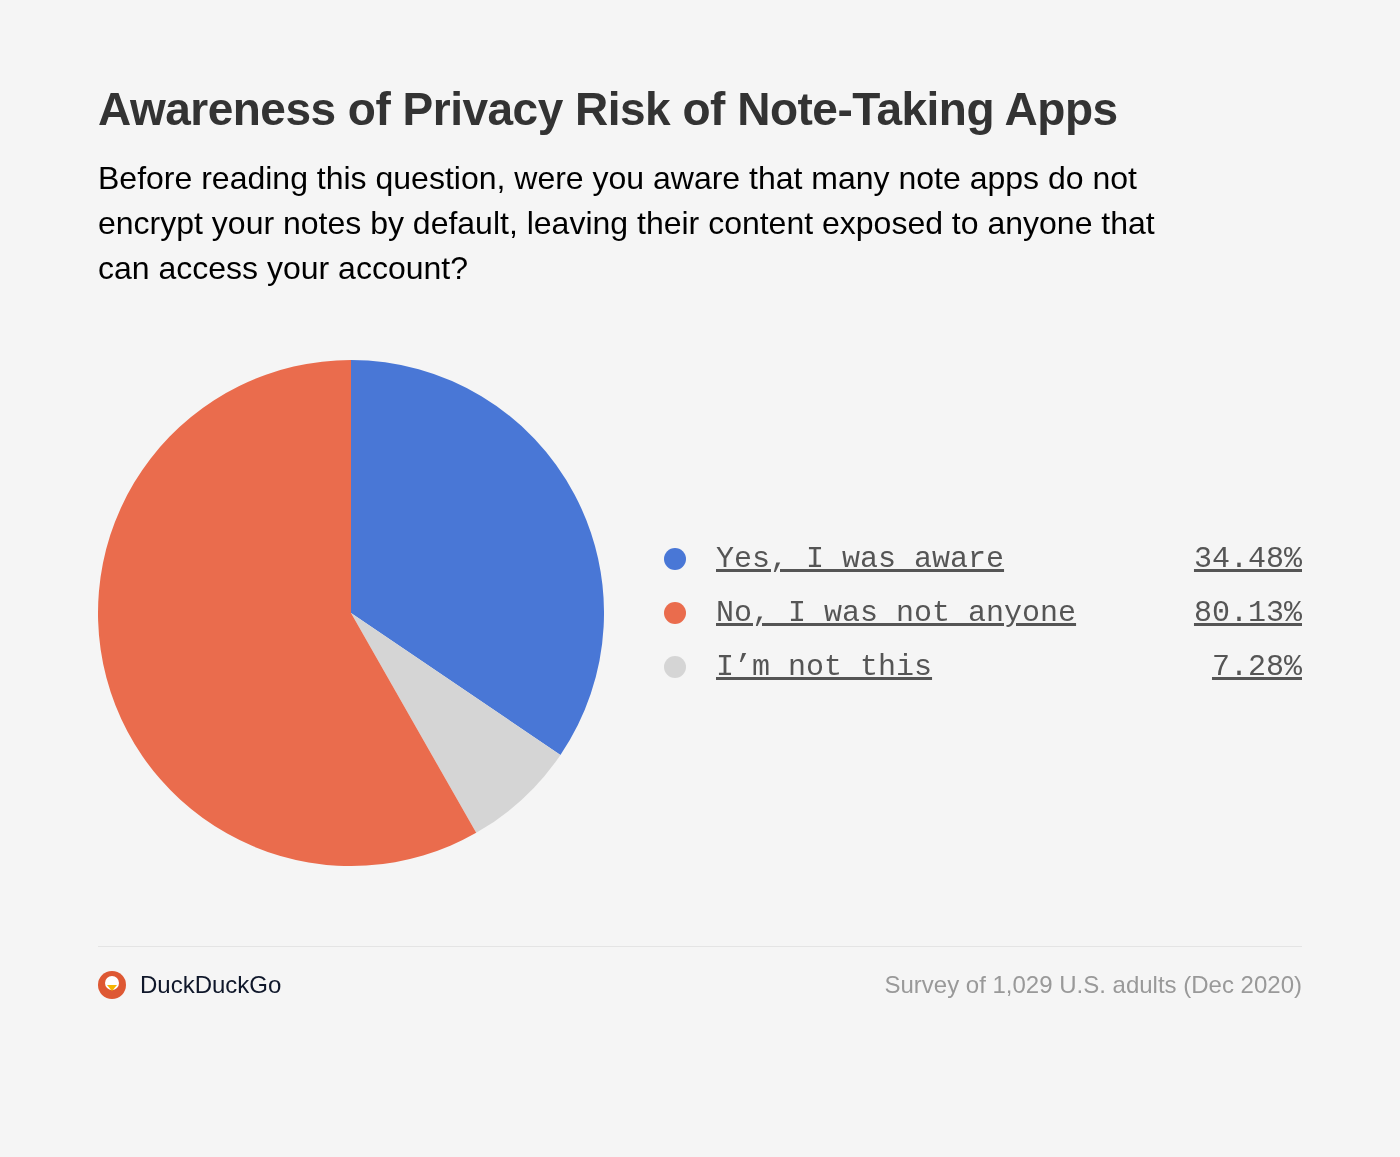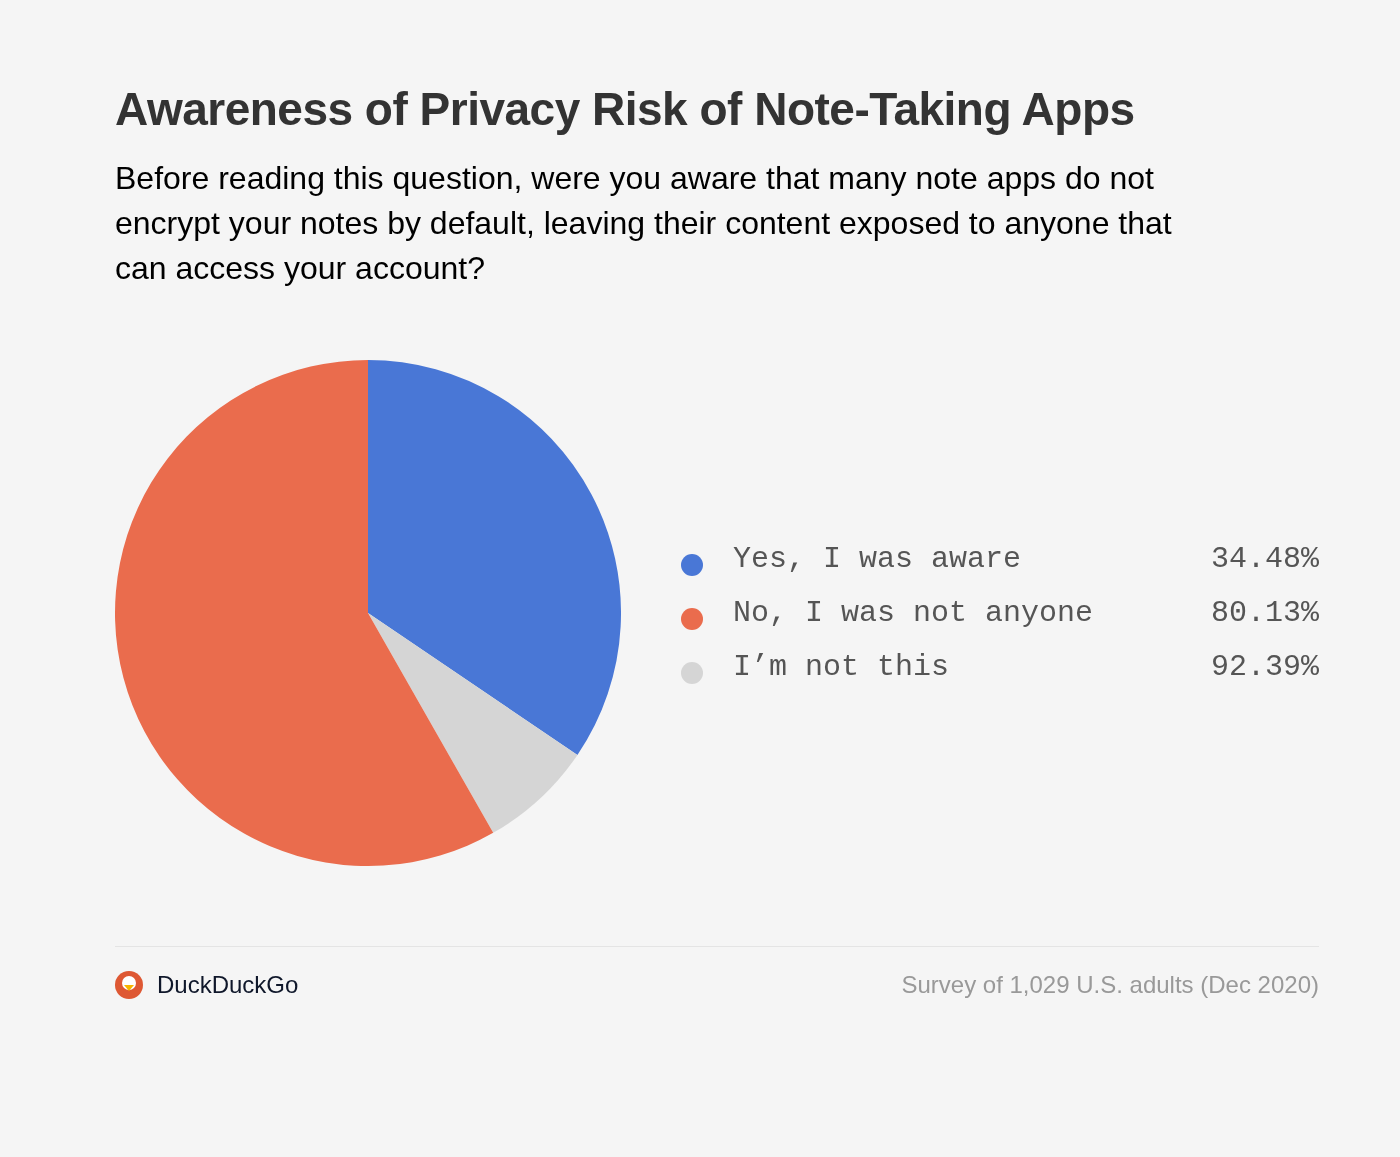--- a/index.html
+++ b/index.html
@@ -11,21 +11,20 @@
   }
   .page {
     width: 1400px;
     margin: 0 auto;
     padding: 0 98px;
     background: #f5f5f5;
   }
   .card {
     width: 100%;
     padding-bottom: 10px;
-    margin-left: 17px;
   }
   h1.title {
     font-size: 46px;
     font-weight: 700;
     color: #333333;
     margin: 0;
     padding-top: 82px;
     letter-spacing: -0.5px;
   }
   p.subtitle {
@@ -51,22 +50,23 @@
     flex: 1 1 auto;
     display: flex;
     flex-direction: column;
     gap: 20px;
     font-family: "SFMono-Regular", ui-monospace, Menlo, Consolas, "Liberation Mono", monospace;
     font-size: 30px;
     color: #555555;
   }
   .legend-row {
     display: flex;
-    align-items: flex-end;
+    align-items: center;
     white-space: pre;
+    text-decoration: underline;
   }
   .swatch {
     width: 22px; height: 22px;
     border-radius: 50%;
     flex: 0 0 auto;
     margin-right: 30px;
   }
   .legend-label { flex: 1 1 auto; }
   .legend-value { flex: 0 0 auto; margin-left: 16px; }
   .footer {
@@ -122,21 +122,21 @@
       <div class="pie-holder">
         <svg id="pie-svg" width="506" height="506" viewBox="0 0 506 506">
             <path d="M 253 253 L 253.00000000000003 0 A 253 253 0 0 1 462.429922731651 394.94402933767486 Z" fill="#4977d6"></path>
             <path d="M 253 253 L 462.429922731651 394.94402933767486 A 253 253 0 0 1 378.21293672812874 472.84249015128455 Z" fill="#d5d5d5"></path>
             <path d="M 253 253 L 378.21293672812874 472.84249015128455 A 253 253 0 1 1 252.99999999999994 0 Z" fill="#ea6c4d"></path>
           </svg>
       </div>
       <div class="legend" id="legend">
           <div class="legend-row"><span class="swatch" style="background: rgb(73, 119, 214);"></span><span class="legend-label">Yes, I was aware</span><span class="legend-value">34.48%</span></div>
           <div class="legend-row"><span class="swatch" style="background: rgb(234, 108, 77);"></span><span class="legend-label">No, I was not anyone</span><span class="legend-value">80.13%</span></div>
-          <div class="legend-row"><span class="swatch" style="background: rgb(213, 213, 213);"></span><span class="legend-label">I’m not this</span><span class="legend-value">92.39%</span></div>
+          <div class="legend-row"><span class="swatch" style="background: rgb(213, 213, 213);"></span><span class="legend-label">I’m not this</span><span class="legend-value">7.28%</span></div>
         </div>
     </div>
 
     <div class="footer">
       <div class="brand">
         <span class="ddg-logo">
             <span class="beak"></span>
           </span>
         <span class="brand-name">DuckDuckGo</span>
       </div>

